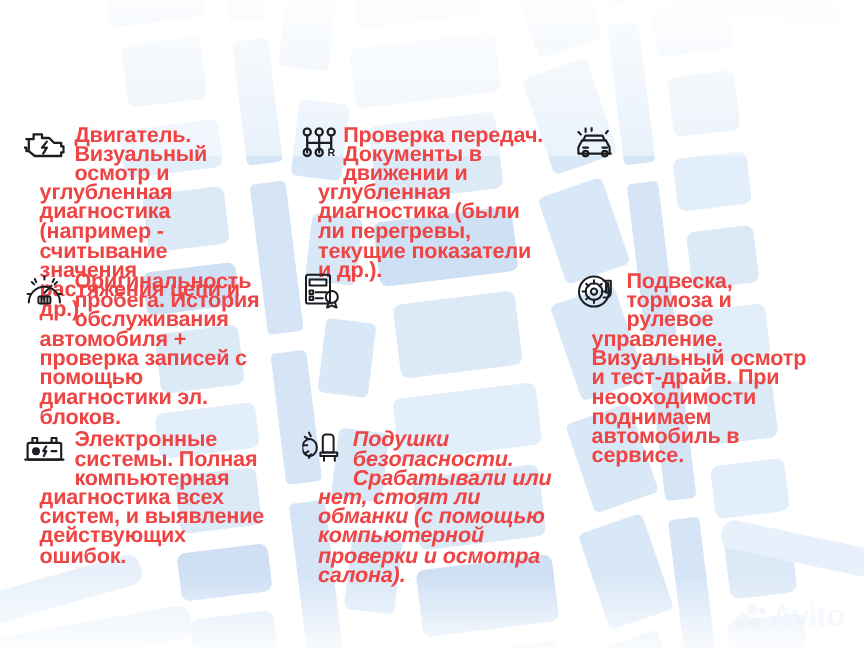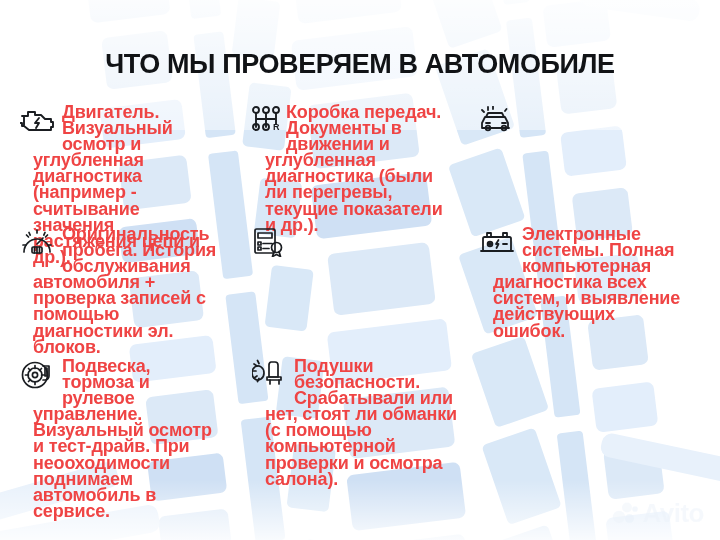--- a/index.html
+++ b/index.html
@@ -140,21 +140,21 @@
 
   
   .c1 .txt { width: 188px; }
   .c2 .txt { width: 190px; }
   .c3 .txt { width: 193px; }
   .c4 .txt { width: 186px; }
   .c5 .txt { width: 190px; }
   .c6 .txt { width: 196px; }
   .c7 .txt { width: 188px; }
   .c8 .txt { width: 190px; }
-  .c9 .txt { width: 196px; }
+  .c9 .txt { width: 196px; font-style: italic; }
 
   .c3 .icon-box { width: 34px; margin-right: 2px; }
   .c6 .icon-box { margin-top: 1px; }
   .c9 .icon-box { margin-top: 1px; }
 
   
   .watermark {
     position: absolute;
     right: 16px;
     bottom: 14px;
@@ -257,21 +257,20 @@
 
     <div class="bg-corner-shape" style="left:-30px; bottom:34px; width:150px; height:26px; transform:rotate(-16deg);"></div>
     <div class="bg-corner-shape" style="left:-10px; bottom:-6px; width:170px; height:28px; transform:rotate(-10deg);"></div>
     <div class="bg-corner-shape" style="right:-20px; bottom:70px; width:140px; height:24px; transform:rotate(12deg);"></div>
     <div class="bg-corner-shape" style="right:20px; top:-8px; width:120px; height:22px; transform:rotate(8deg);"></div>
 
     <div class="bg-wash-top"></div>
     <div class="bg-wash-bottom"></div>
   </div>
 
-  <div class="title">ЧТО МЫ ПРОВЕРЯЕМ В АВТОМОБИЛЕ</div>
 
   <div class="grid">
 
     <div class="cell c1">
       <div class="icon-box">
         <svg width="34" height="28" viewBox="0 0 34 28" fill="none" stroke="#1a1d21" stroke-width="1.9" stroke-linejoin="round" stroke-linecap="round">
           <path d="M4 10 h4 V6 h7 V9 h6 l4 4 h6 v3 h2 v5 h-2 v3 H9 l-5-4 H2 v-3 H0.5"></path>
           <path d="M2 10 H4 v9"></path>
           <path d="M19 12 l-4 5 h4 l-3 5"></path>
         </svg>
@@ -288,21 +287,21 @@
           <circle cx="4" cy="4" r="3"></circle>
           <circle cx="14" cy="4" r="3"></circle>
           <circle cx="24" cy="4" r="3"></circle>
           <circle cx="4" cy="21" r="3"></circle>
           <circle cx="14" cy="21" r="3"></circle>
           <path d="M4 7 v14 M24 7 v11 M14 7 v14 M4 13 h20"></path>
           <text x="21" y="24" font-family="Liberation Sans, sans-serif" font-size="9" font-weight="bold" fill="#1a1d21" stroke="none">R</text>
         </svg>
       </div>
       <div class="txt">
-        <span class="lead">Коробка передач.</span><span class="body"> Документы в движении и углубленная диагностика (были ли перегревы, текущие показатели и др.).</span>
+        <span class="lead">Проверка передач.</span><span class="body"> Документы в движении и углубленная диагностика (были ли перегревы, текущие показатели и др.).</span>
       </div>
     </div>
 
     <div class="cell c4">
       <div class="icon-box">
         <svg width="36" height="28" viewBox="0 0 36 28" fill="none" stroke="#1a1d21" stroke-width="1.8" stroke-linejoin="round" stroke-linecap="round">
           <path d="M4 22 h26 M3 22 v-5 l3-6 h20 l3 6 v5"></path>
           <path d="M7 11 l2 -4 h14 l2 4"></path>
           <circle cx="9" cy="22" r="2.3"></circle>
           <circle cx="25" cy="22" r="2.3"></circle>
@@ -330,53 +329,53 @@
     <div class="cell c6">
       <div class="icon-box">
         <svg width="32" height="30" viewBox="0 0 32 30" fill="none" stroke="#1a1d21" stroke-width="1.7" stroke-linejoin="round" stroke-linecap="round">
           <rect x="2" y="2" width="20" height="24" rx="1.6"></rect>
           <path d="M5 6 h14 v5 H5 z"></path>
           <path d="M5 15 h3 v3 H5 z M5 20 h3 v3 H5 z"></path>
           <path d="M10 16.5 h9 M10 21.5 h6"></path>
           <circle cx="23.5" cy="20.5" r="5"></circle>
           <path d="M21 24.5 l-1.5 5 l4 -2 l4 2 l-1.5 -5"></path>
         </svg>
+      </div>
+    </div>
+
+    <div class="cell c8">
+      <div class="icon-box">
+        <svg width="32" height="30" viewBox="0 0 32 30" fill="none" stroke="#1a1d21" stroke-width="1.7" stroke-linejoin="round" stroke-linecap="round">
+          <circle cx="14" cy="15" r="12.5"></circle>
+          <circle cx="14" cy="15" r="7"></circle>
+          <circle cx="14" cy="15" r="2.6"></circle>
+          <path d="M14 5.5 v3 M14 21.5 v3 M4.5 15 h3 M20.5 15 h3 M7.5 8.5 l2 2 M20.5 8.5 l-2 2 M7.5 21.5 l2 -2"></path>
+          <path d="M22 6 h6 v10 a4 4 0 0 1 -4 4 h-2"></path>
+          <path d="M24 8 h2 v8 h-2 z"></path>
+        </svg>
+      </div>
+      <div class="txt">
+        <span class="lead">Подвеска, тормоза и рулевое управление.</span><span class="body"> Визуальный осмотр и тест-драйв. При неооходимости поднимаем автомобиль в сервисе.</span>
       </div>
     </div>
 
     <div class="cell c7">
       <div class="icon-box">
         <svg width="34" height="28" viewBox="0 0 34 28" fill="none" stroke="#1a1d21" stroke-width="1.8" stroke-linejoin="round" stroke-linecap="round">
           <rect x="3" y="9" width="28" height="14" rx="1.6"></rect>
           <path d="M7 9 V5 h4 v4 M23 9 V5 h4 v4"></path>
           <path d="M1 23 h32"></path>
           <circle cx="10" cy="16" r="2.4"></circle>
           <path d="M8.6 16 h2.8 M10 14.6 v2.8"></path>
           <path d="M18.5 12 l-2.5 4 h2.5 l-2 4"></path>
           <path d="M23 16 h4"></path>
         </svg>
       </div>
       <div class="txt">
         <span class="lead">Электронные системы.</span><span class="body"> Полная компьютерная диагностика всех систем, и выявление действующих ошибок.</span>
-      </div>
-    </div>
-
-    <div class="cell c8">
-      <div class="icon-box">
-        <svg width="32" height="30" viewBox="0 0 32 30" fill="none" stroke="#1a1d21" stroke-width="1.7" stroke-linejoin="round" stroke-linecap="round">
-          <circle cx="14" cy="15" r="12.5"></circle>
-          <circle cx="14" cy="15" r="7"></circle>
-          <circle cx="14" cy="15" r="2.6"></circle>
-          <path d="M14 5.5 v3 M14 21.5 v3 M4.5 15 h3 M20.5 15 h3 M7.5 8.5 l2 2 M20.5 8.5 l-2 2 M7.5 21.5 l2 -2"></path>
-          <path d="M22 6 h6 v10 a4 4 0 0 1 -4 4 h-2"></path>
-          <path d="M24 8 h2 v8 h-2 z"></path>
-        </svg>
-      </div>
-      <div class="txt">
-        <span class="lead">Подвеска, тормоза и рулевое управление.</span><span class="body"> Визуальный осмотр и тест-драйв. При неооходимости поднимаем автомобиль в сервисе.</span>
       </div>
     </div>
 
     <div class="cell c9">
       <div class="icon-box">
         <svg width="34" height="28" viewBox="0 0 34 28" fill="none" stroke="#1a1d21" stroke-width="1.7" stroke-linejoin="round" stroke-linecap="round">
           <path d="M12 14 a6 7 0 1 1 0 -0.1"></path>
           <path d="M5 7 l-3 -2 M4 12 l-3.5 0 M5 17 l-3 2 M7 4.5 l-1.5 -3 M7 19.5 l-1.5 3"></path>
           <path d="M19 3 h4 a3 3 0 0 1 3 3 v12 h-9 V6 a3 3 0 0 1 2 -3 z"></path>
           <path d="M15 18 h14 v3 h-14 z"></path>

